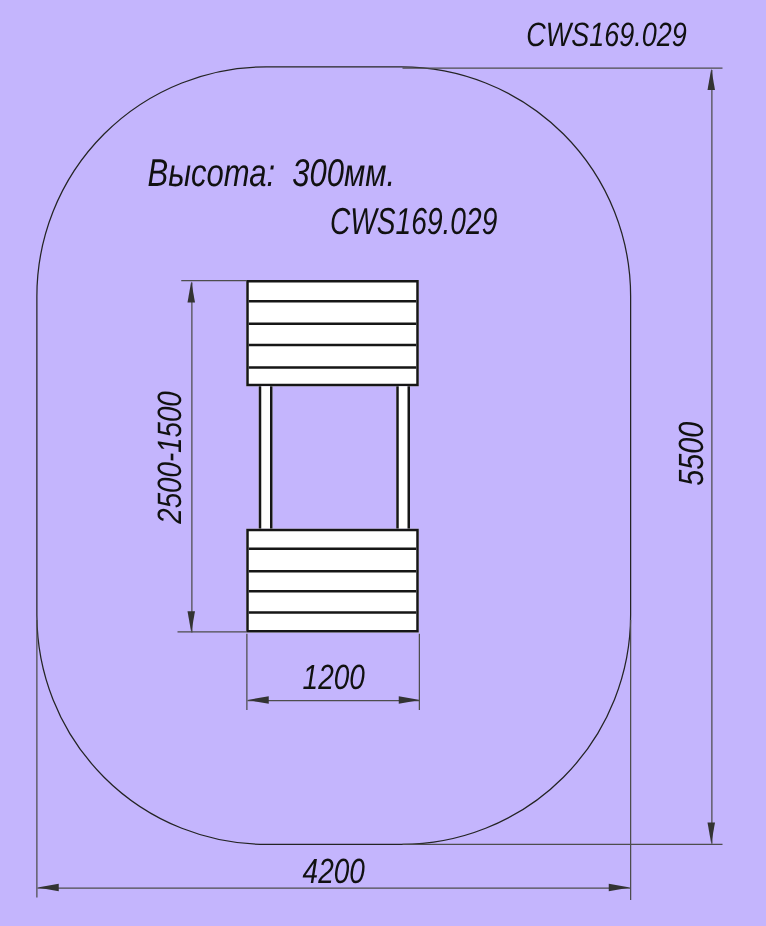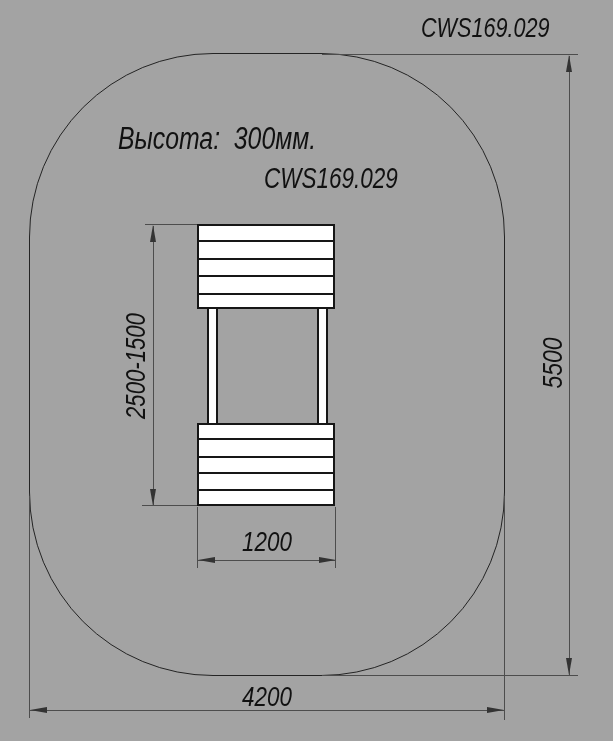--- a/index.html
+++ b/index.html
@@ -1,17 +1,17 @@
 <!DOCTYPE html>
 <html><head>
 <meta charset="utf-8">
 <style>
   html,body { margin:0; padding:0; background:#fff; }
   #canvas {
-    position:relative; width:613px; height:741px; background:#a3a3a3;
+    position:relative; width:613px; height:741px; background:#c4b5fd;
     font-family:"Liberation Sans", sans-serif; overflow:hidden;
   }       
   .dline { position:absolute; background:#4d4d4d; }       
   
   .zone {
     position:absolute; left:29px; top:53px; width:476px; height:623px;
     border:1.5px solid #242424; border-radius:184px; box-sizing:border-box;
   }
   
   .deck {

